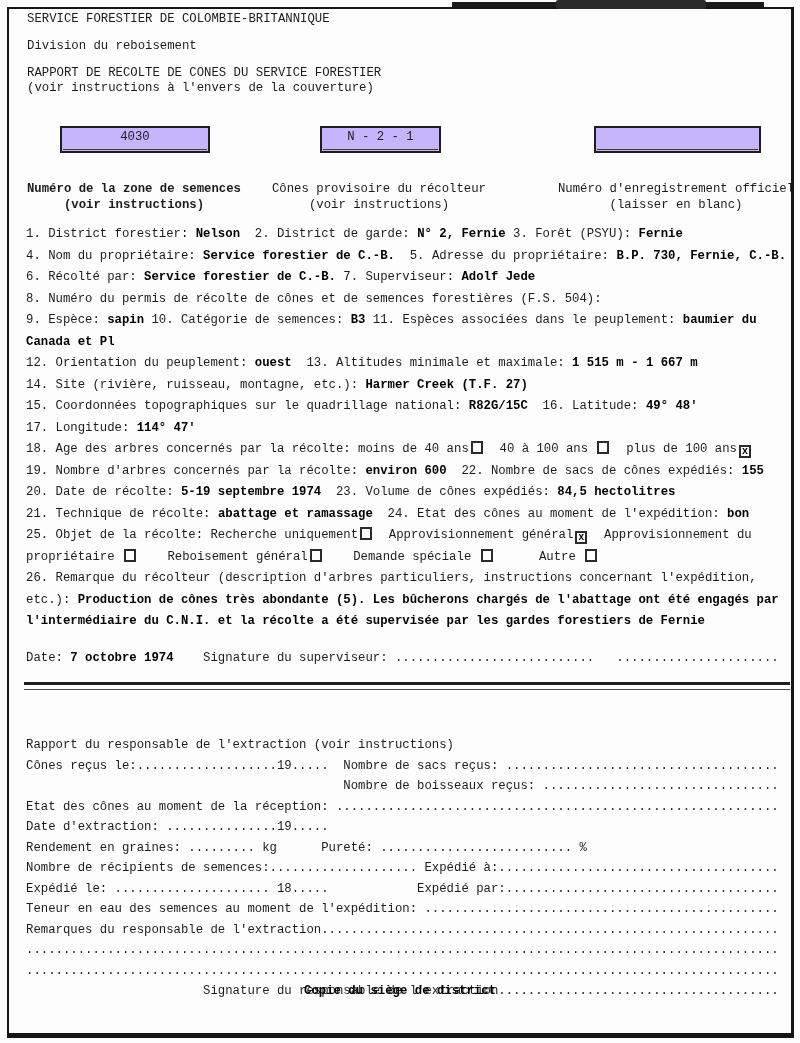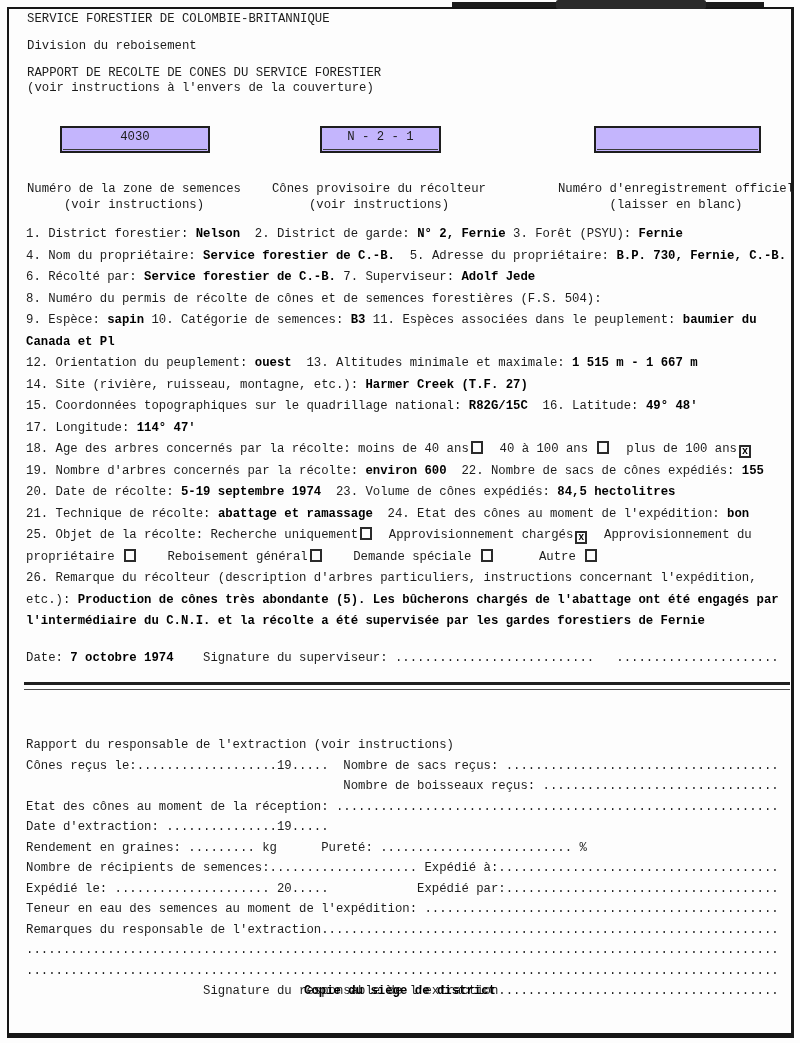--- a/index.html
+++ b/index.html
@@ -42,21 +42,21 @@
   <div class="numbox" style="left:60px;top:126px;width:146px;">
     <span>4030</span>
   </div>
   <div class="numbox" style="left:320px;top:126px;width:117px;">
     <span>N - 2 - 1</span>
   </div>
   <div class="numbox" style="left:594px;top:126px;width:163px;">
     <span></span>
   </div>
 
-  <div class="caption" style="left:23px;top:151px;width:222px;">
+  <div class="caption" style="left:23px;top:151px;width:222px;font-weight:bold;">
     <div>Numéro de la zone de semences</div><div>(voir instructions)</div>
   </div>
   <div class="caption" style="left:268px;top:151px;width:222px;">
     <div>Cônes provisoire du récolteur</div><div>(voir instructions)</div>
   </div>
   <div class="caption" style="left:557px;top:151px;width:238px;">
     <div>Numéro d'enregistrement officiel</div><div>(laisser en blanc)</div>
   </div>
 
   <div class="lines" id="main-lines" style="top:208px;">
@@ -67,42 +67,42 @@
       <div class="tl"><span>9. Espèce: </span><span class="b">sapin</span><span> 10. Catégorie de semences: </span><span class="b">B3</span><span> 11. Espèces associées dans le peuplement: </span><span class="b">baumier du</span></div>
       <div class="tl"><span class="b">Canada et Pl</span></div>
       <div class="tl"><span>12. Orientation du peuplement: </span><span class="b">ouest</span><span>  13. Altitudes minimale et maximale: </span><span class="b">1 515 m - 1 667 m</span></div>
       <div class="tl"><span>14. Site (rivière, ruisseau, montagne, etc.): </span><span class="b">Harmer Creek (T.F. 27)</span></div>
       <div class="tl"><span>15. Coordonnées topographiques sur le quadrillage national: </span><span class="b">R82G/15C</span><span>  16. Latitude: </span><span class="b">49° 48'</span></div>
       <div class="tl"><span>17. Longitude: </span><span class="b">114° 47'</span></div>
       <div class="tl"><span>18. Age des arbres concernés par la récolte: moins de 40 ans</span><span class="cb"></span><span>  40 à 100 ans </span><span class="cb"></span><span>  plus de 100 ans</span><span class="cb">x</span></div>
       <div class="tl"><span>19. Nombre d'arbres concernés par la récolte: </span><span class="b">environ 600</span><span>  22. Nombre de sacs de cônes expédiés: </span><span class="b">155</span></div>
       <div class="tl"><span>20. Date de récolte: </span><span class="b">5-19 septembre 1974</span><span>  23. Volume de cônes expédiés: </span><span class="b">84,5 hectolitres</span></div>
       <div class="tl"><span>21. Technique de récolte: </span><span class="b">abattage et ramassage</span><span>  24. Etat des cônes au moment de l'expédition: </span><span class="b">bon</span></div>
-      <div class="tl"><span>25. Objet de la récolte: Recherche uniquement</span><span class="cb"></span><span>  Approvisionnement chargés</span><span class="cb">x</span><span>  Approvisionnement du</span></div>
+      <div class="tl"><span>25. Objet de la récolte: Recherche uniquement</span><span class="cb"></span><span>  Approvisionnement général</span><span class="cb">x</span><span>  Approvisionnement du</span></div>
       <div class="tl"><span>propriétaire </span><span class="cb"></span><span>    Reboisement général</span><span class="cb"></span><span>    Demande spéciale </span><span class="cb"></span><span>      Autre </span><span class="cb"></span></div>
       <div class="tl"><span>26. Remarque du récolteur (description d'arbres particuliers, instructions concernant l'expédition,</span></div>
       <div class="tl"><span>etc.): </span><span class="b">Production de cônes très abondante (5). Les bûcherons chargés de l'abattage ont été engagés par</span></div>
       <div class="tl"><span class="b">l'intermédiaire du C.N.I. et la récolte a été supervisée par les gardes forestiers de Fernie</span></div>
     </div>
 
   <div class="lines" id="date-line" style="top:632px;">
       <div class="tl"><span>Date: </span><span class="b">7 octobre 1974</span><span>    Signature du superviseur: ...........................   ......................</span></div>
     </div>
 
   <div class="sep" style="top:682px;"></div>
 
   <div class="lines" id="extraction-lines" style="top:719px;">
       <div class="tl"><span>Rapport du responsable de l'extraction (voir instructions)</span></div>
       <div class="tl"><span>Cônes reçus le:...................19.....  Nombre de sacs reçus: .....................................</span></div>
       <div class="tl"><span>                                           Nombre de boisseaux reçus: ................................</span></div>
       <div class="tl"><span>Etat des cônes au moment de la réception: ............................................................</span></div>
       <div class="tl"><span>Date d'extraction: ...............19.....</span></div>
       <div class="tl"><span>Rendement en graines: ......... kg      Pureté: .......................... %</span></div>
       <div class="tl"><span>Nombre de récipients de semences:.................... Expédié à:......................................</span></div>
-      <div class="tl"><span>Expédié le: ..................... 20.....            Expédié par:.....................................</span></div>
+      <div class="tl"><span>Expédié le: ..................... 18.....            Expédié par:.....................................</span></div>
       <div class="tl"><span>Teneur en eau des semences au moment de l'expédition: ................................................</span></div>
       <div class="tl"><span>Remarques du responsable de l'extraction..............................................................</span></div>
       <div class="tl"><span>......................................................................................................</span></div>
       <div class="tl"><span>......................................................................................................</span></div>
       <div class="tl"><span>                        Signature du responsable de l'extraction......................................</span></div>
     </div>
 
   <div class="footer" style="top:984px;">Copie du siège de district</div>
 </div>
 

